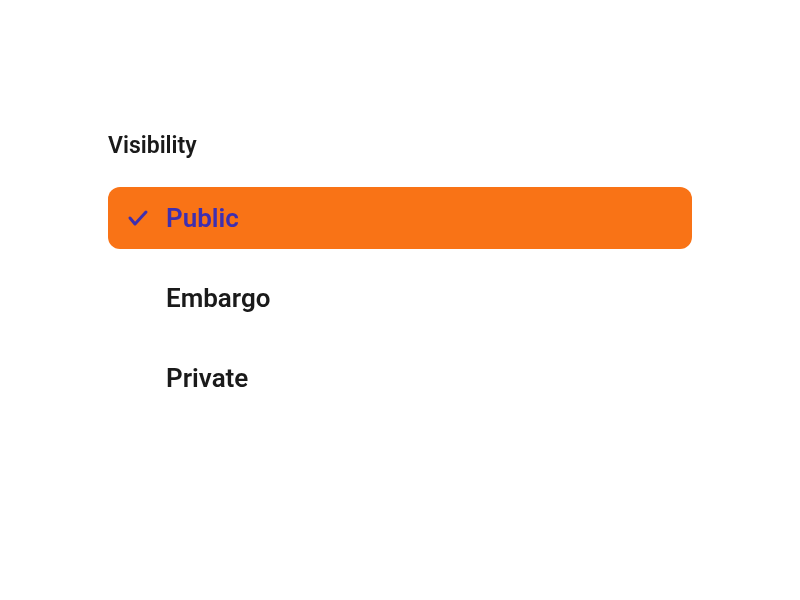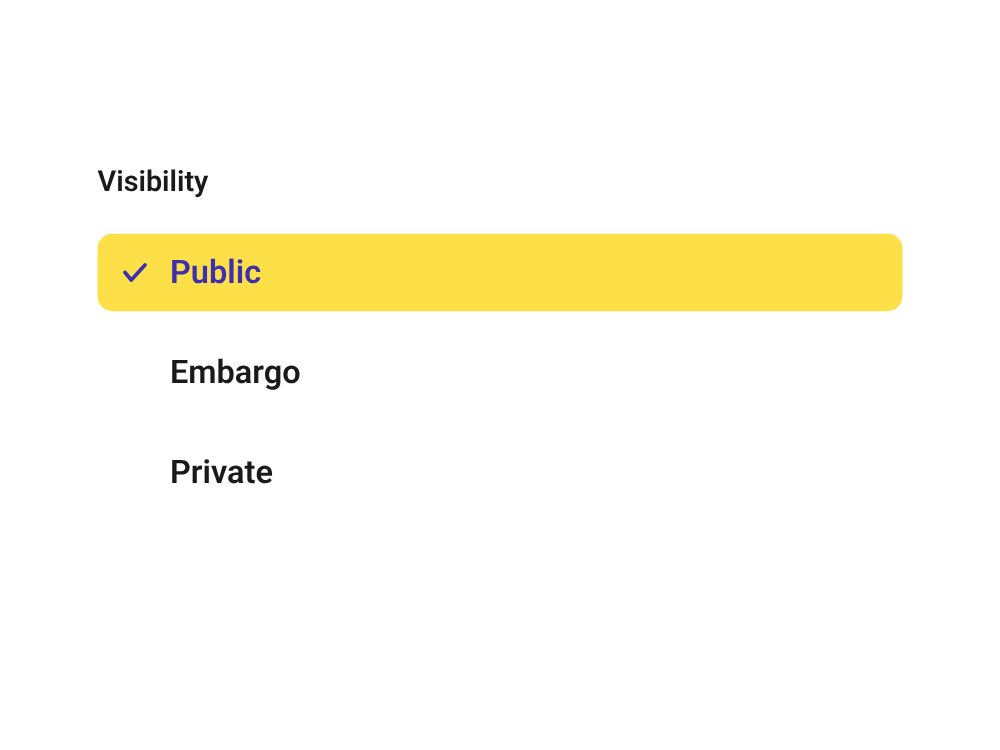--- a/index.html
+++ b/index.html
@@ -7,21 +7,21 @@
       padding: 0;
       box-sizing: border-box;
     }
     body {
       font-family: -apple-system, BlinkMacSystemFont, "Segoe UI", Roboto, Helvetica, Arial, sans-serif;
       background: #ffffff;
       width: 800px;
       height: 600px;
     }
     .container {
-      padding: 132px 78px;
+      padding: 132px 108px;
     }
     .section-title {
       font-size: 23px;
       font-weight: 600;
       color: #1a1a1a;
       margin-bottom: 28px;
     }
     .option-list {
       display: flex;
       flex-direction: column;
@@ -29,21 +29,21 @@
     }
     .option-item {
       display: flex;
       align-items: center;
       padding: 16px 18px;
       border-radius: 12px;
       cursor: pointer;
       gap: 16px;
     }
     .option-item.selected {
-      background: #fde047;
+      background: #f97316;
     }
     .check-icon {
       width: 24px;
       height: 24px;
       display: flex;
       align-items: center;
       justify-content: center;
       flex-shrink: 0;
     }
     .check-icon svg {

